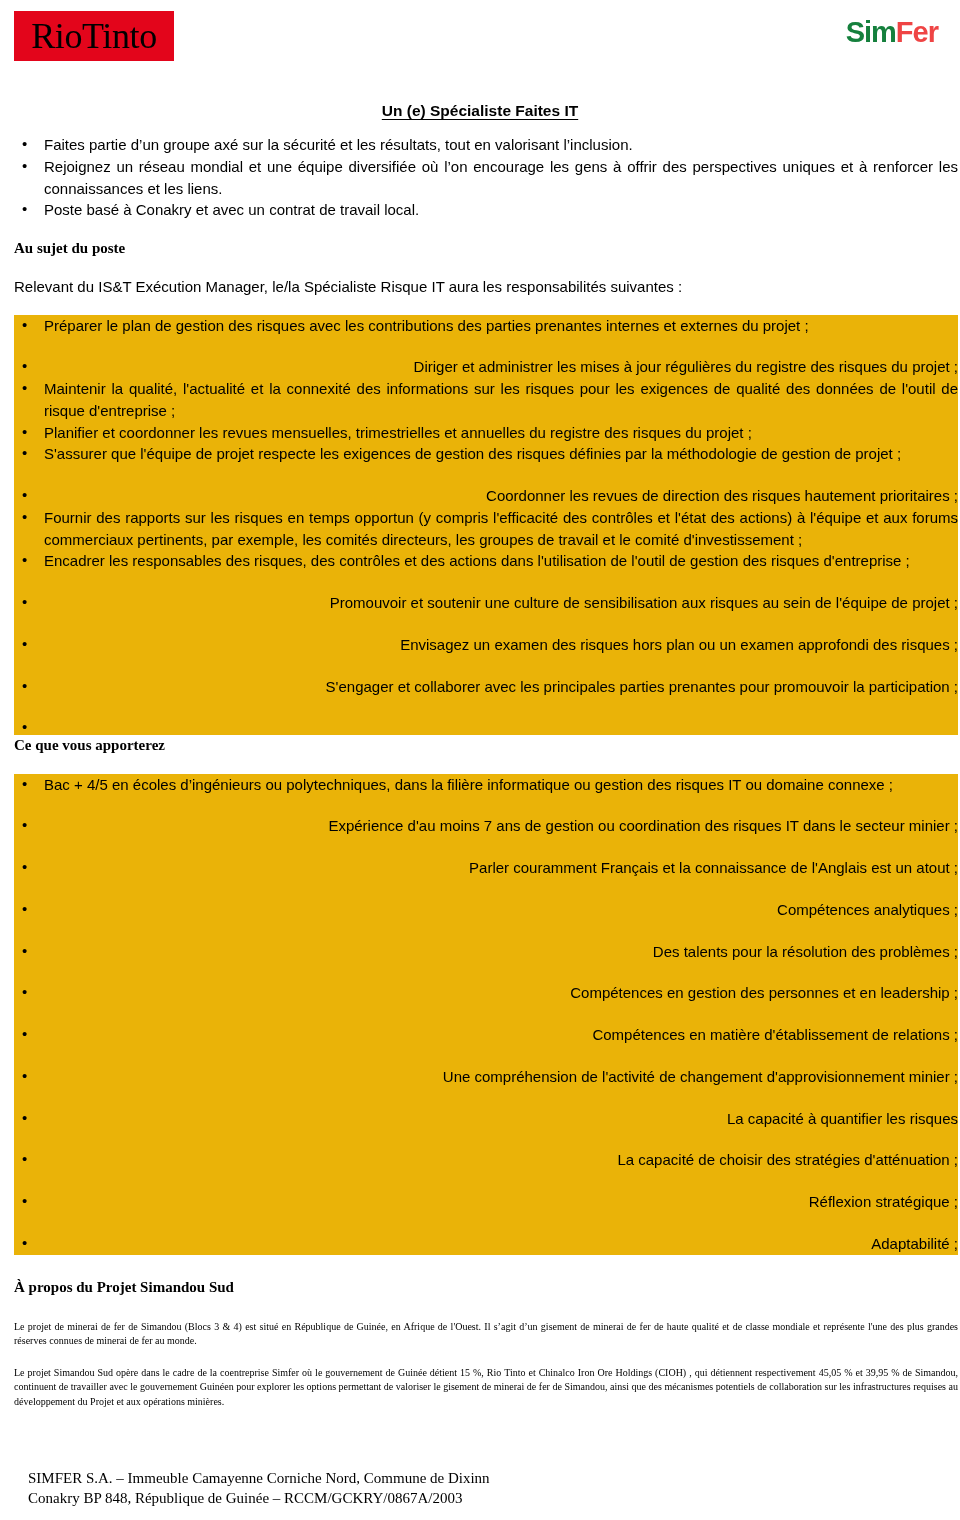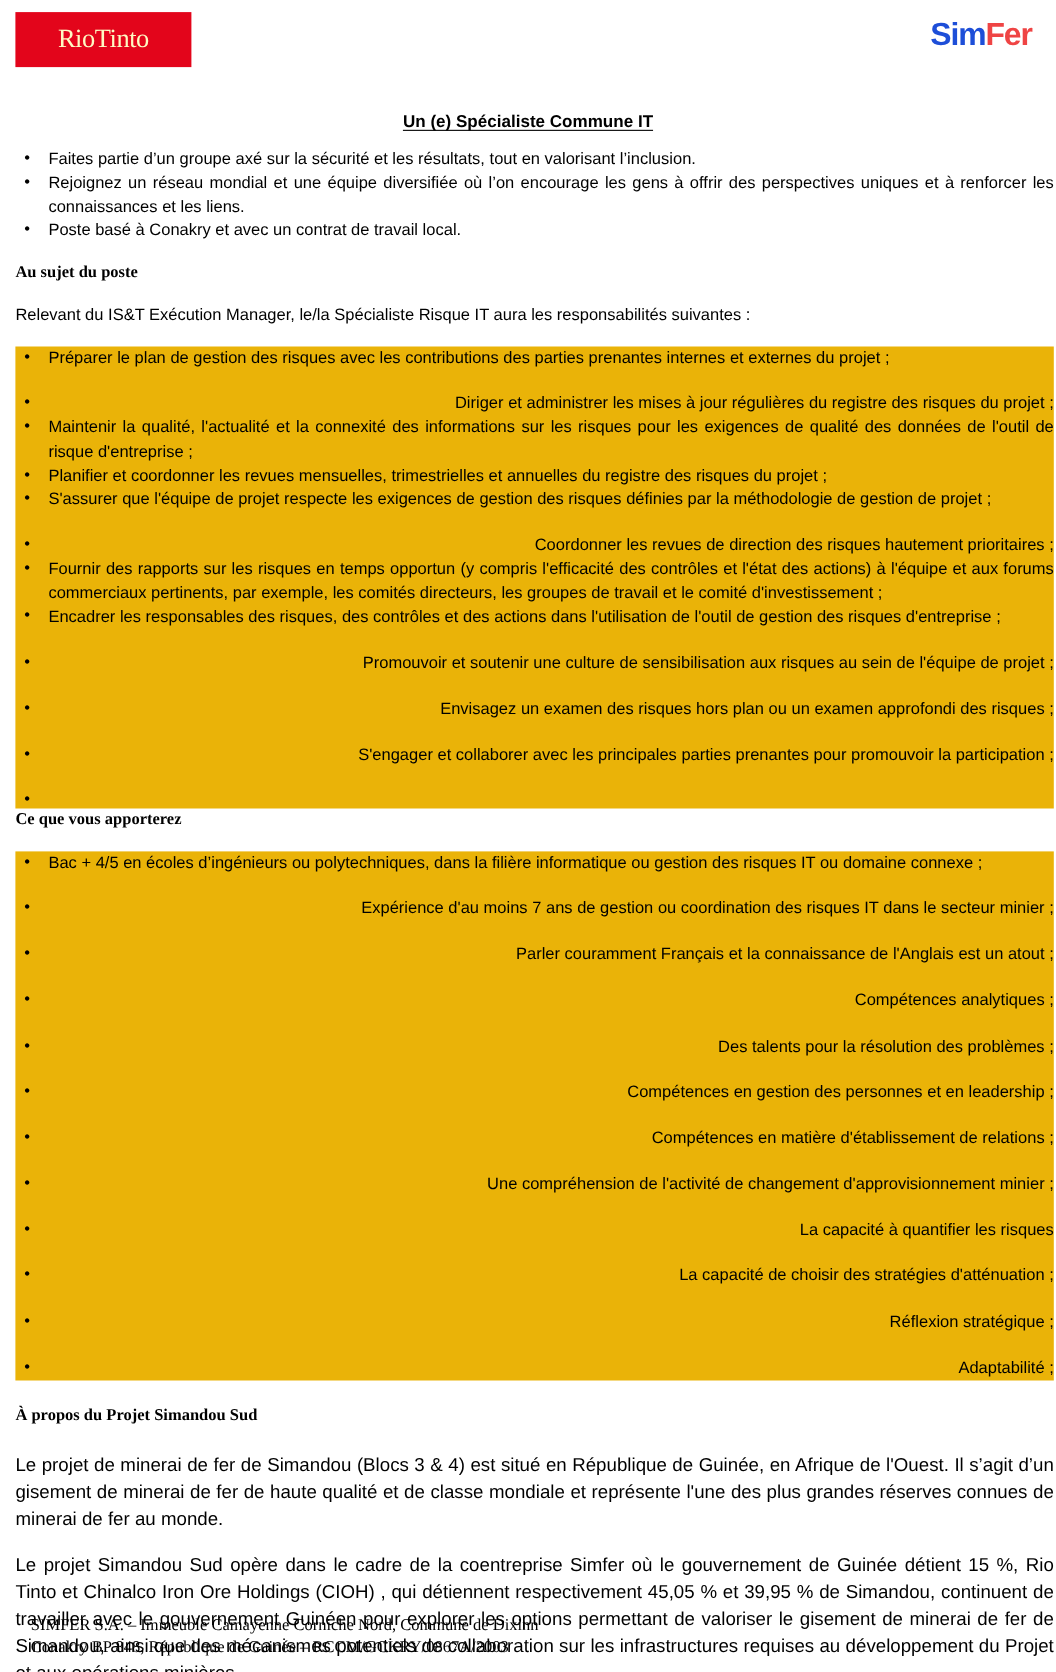--- a/index.html
+++ b/index.html
@@ -27,37 +27,37 @@
     top: 11px;
     width: 160px;
     height: 50px;
     background: #e3051b;
     display: flex;
     align-items: center;
     justify-content: center;
   }
   .logo-riotinto span {
     font-family: "Liberation Serif", serif;
-    font-size: 24px;
-    color: #fef9c3;
+    font-size: 36px;
+    color: #000000;
     letter-spacing: -0.4px;
     line-height: 1;
     white-space: nowrap;
   }
   .logo-simfer {
     position: absolute;
     right: 22px;
     top: 18px;
     font-size: 29px;
     font-weight: bold;
     letter-spacing: -1px;
     line-height: 1;
     font-family: "Liberation Sans", sans-serif;
   }
-  .logo-simfer .sim { color: #1d4ed8; }
+  .logo-simfer .sim { color: #15803d; }
   .logo-simfer .fer { color: #ef4444; }
 
   
   .doc-title {
     text-align: center;
     font-size: 15.5px;
     font-weight: bold;
     margin: 16px 0 14px 0;
   }
   .doc-title span {
@@ -123,23 +123,24 @@
     margin-right: 1px;
     padding: 4px 14px 5px 10px;
     box-sizing: border-box;
   }
   .shaded li { text-align: justify; }
   .shaded li.nojust { text-align: right; margin-top: 20px; }
 
   
   p.para {
     margin: 0;
-    font-size: 17px;
+    font-size: 10px;
     line-height: 1.45;
     text-align: justify;
+    font-family: Liberation Serif, serif;
   }
 
   
   .footer {
     position: absolute;
     left: 0;
     right: 0;
     bottom: 12px;
     text-align: left;
     font-family: "Liberation Serif", serif;
@@ -155,21 +156,21 @@
 <div class="header">
   <div class="logo-riotinto">
     <span>RioTinto</span>
   </div>
   <div class="logo-simfer">
     <span class="sim">Sim</span><span class="fer">Fer</span>
   </div>
 </div>
 
 <div class="doc-title">
-  <span>Un (e) Spécialiste Commune IT</span>
+  <span>Un (e) Spécialiste Faites IT</span>
 </div>
 
 <div class="page">
 
   <ul class="bullets intro-list">
     <li>Faites partie d’un groupe axé sur la sécurité et les résultats, tout en valorisant l’inclusion.</li>
     <li>Rejoignez un réseau mondial et une équipe diversifiée où l’on encourage les gens à offrir des perspectives uniques et à renforcer les connaissances et les liens.</li>
     <li class="nojust">Poste basé à Conakry et avec un contrat de travail local.</li>
   </ul>
 

